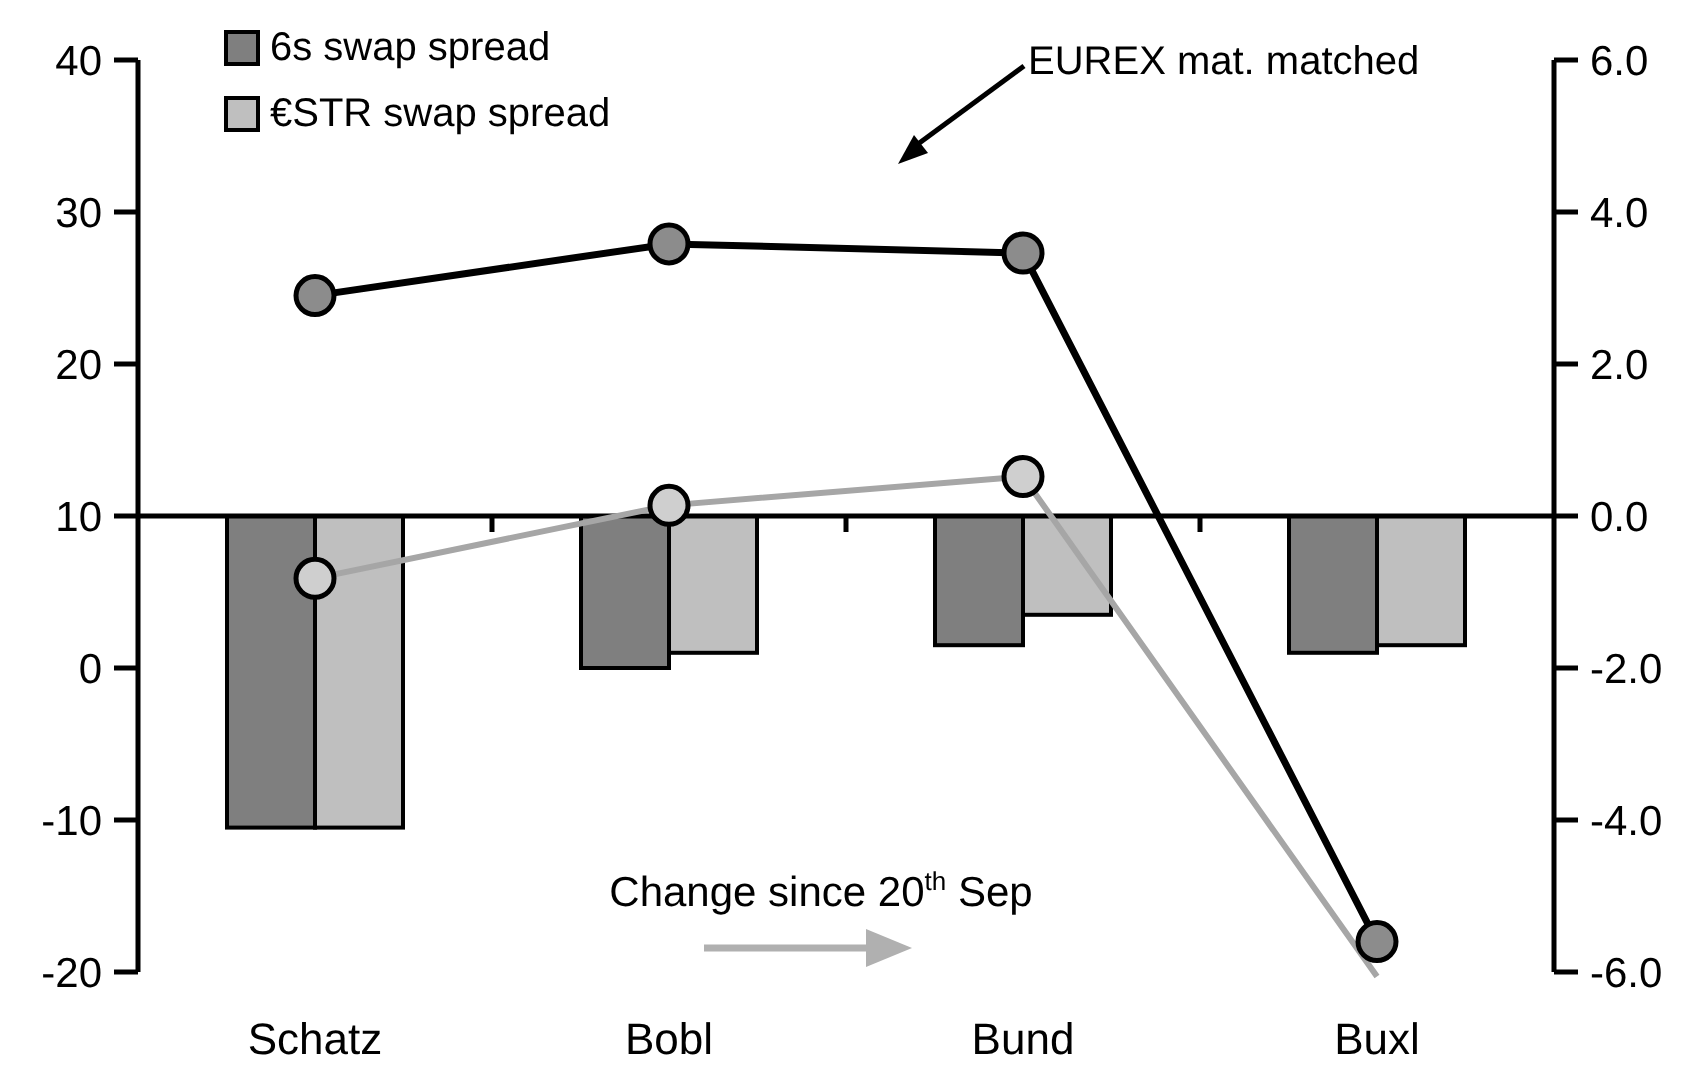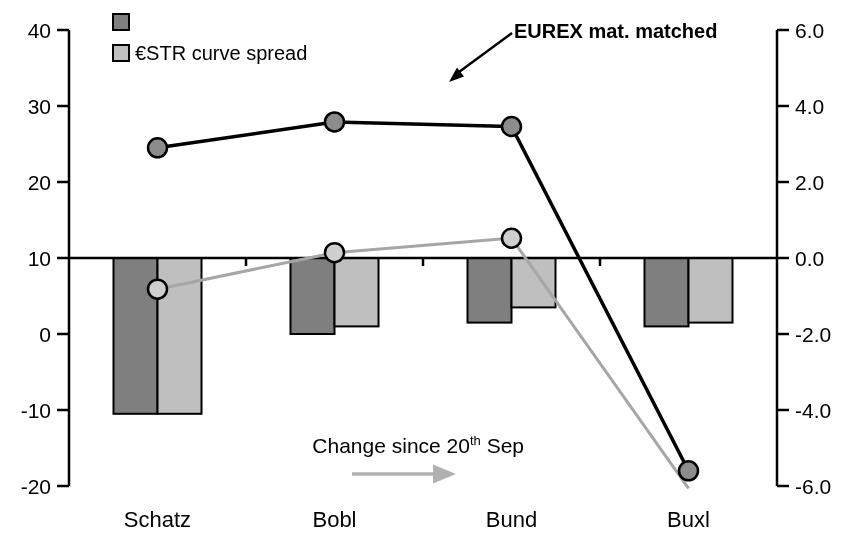--- a/index.html
+++ b/index.html
@@ -8,22 +8,22 @@
   #chart-svg{position:absolute;left:0;top:0;}
   #chart-svg text{font-family:"Liberation Sans",sans-serif;fill:#000;}
   .tick-label{font-size:21px;}
   .cat-label{font-size:22px;}
   .overlay{position:absolute;}
   .legend{left:112px;top:13px;display:flex;flex-direction:column;gap:11px;}
   .legend-item{display:flex;align-items:center;gap:5px;}
   .legend-swatch{width:14px;height:14px;border:2px solid #000;display:inline-block;}
   .legend-label{font-size:20px;line-height:22px;}
   .annotation{left:514px;top:17px;font-size:20px;line-height:28px;}
-  .annotation span{display:block;font-weight:bold;}
-  .change-note{left:259px;top:433px;width:265px;text-align:right;font-size:21px;}
+  .annotation span{display:block;}
+  .change-note{left:278px;top:433px;width:265px;text-align:center;font-size:21px;}
   .change-note sup{font-size:13px;}
 </style>
 </head>
 <body>
 
 <svg id="chart-svg" width="852" height="539">
   <g id="g-bars">
       <rect x="113.5" y="258" width="44" height="155.79999999999995" fill="#7f7f7f" stroke="#000" stroke-width="2"></rect>
       <rect x="157.5" y="258" width="44" height="155.79999999999995" fill="#bfbfbf" stroke="#000" stroke-width="2"></rect>
       <rect x="290.5" y="258" width="44" height="76" fill="#7f7f7f" stroke="#000" stroke-width="2"></rect>
@@ -88,24 +88,25 @@
     <line id="ann-arrow-shaft" x1="512" y1="33" x2="459" y2="72" stroke="#000" stroke-width="2.5"></line>
     <polygon id="ann-arrow-head" points="449,82 457,67.5 464,76.5" fill="#000"></polygon>
     <line id="chg-arrow-shaft" x1="352" y1="474" x2="433" y2="474" stroke-width="3.5" stroke="#b0b0b0"></line>
     <polygon id="chg-arrow-head" points="433,464.5 456,474 433,483.5" fill="#b0b0b0"></polygon>
   </g>
 </svg>
 
 <div class="overlay legend">
   <div class="legend-item">
     <span class="legend-swatch" id="swatch-0" style="background-color: rgb(127, 127, 127);"></span>
+    <span class="legend-label">6s swap spread</span>
   </div>
   <div class="legend-item">
     <span class="legend-swatch" id="swatch-1" style="background-color: rgb(191, 191, 191);"></span>
-    <span class="legend-label">€STR curve spread</span>
+    <span class="legend-label">€STR swap spread</span>
   </div>
 </div>
 
 <div class="overlay annotation">
   <span>EUREX mat. matched</span>
 </div>
 
 <div class="overlay change-note">
   <span>Change since 20</span><sup>th</sup><span> Sep</span>
 </div>

